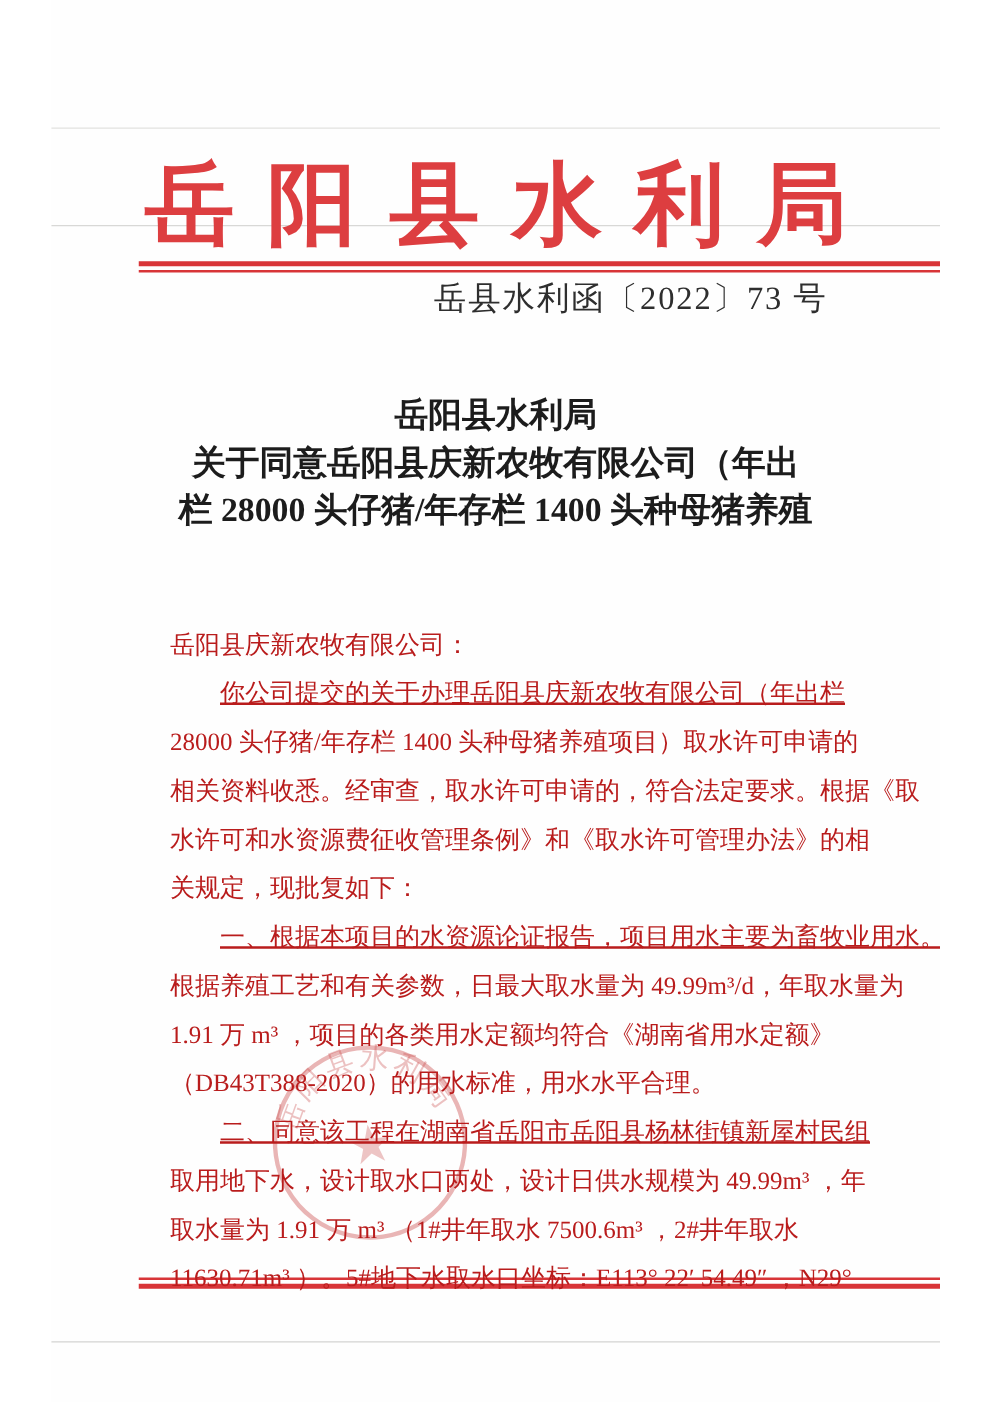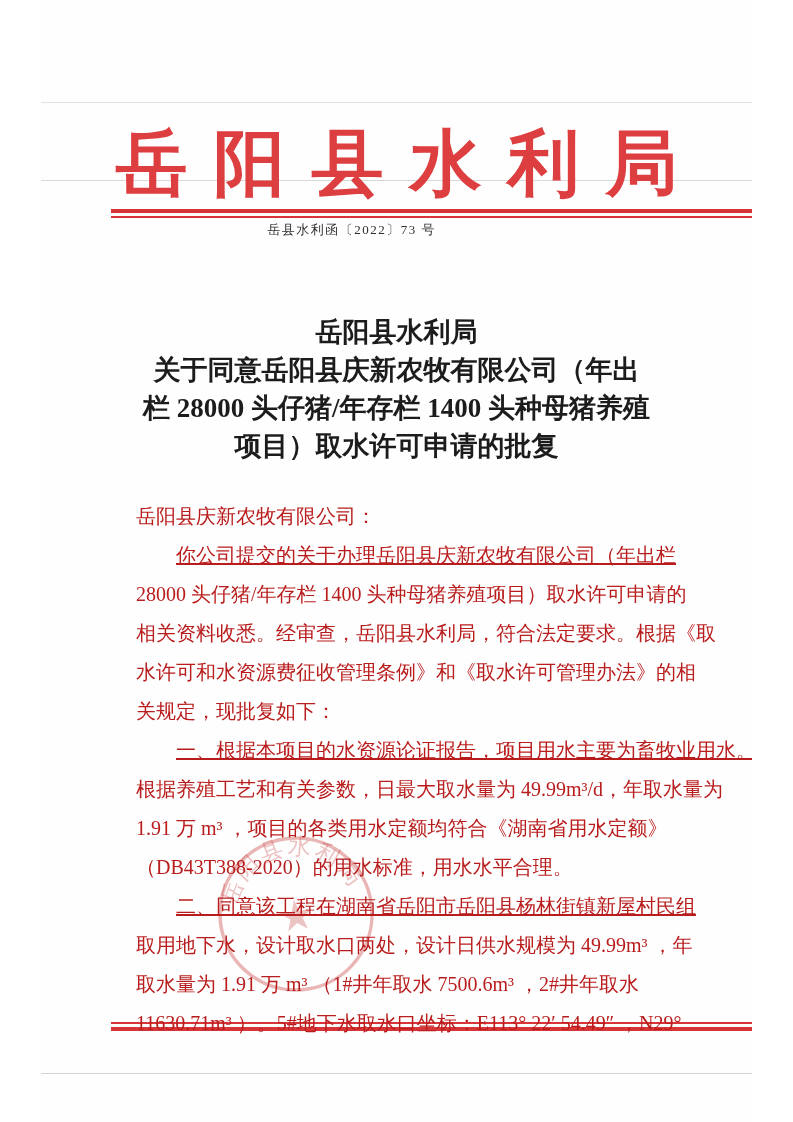--- a/index.html
+++ b/index.html
@@ -33,22 +33,22 @@
 
   .rule { position:absolute; left:70px; width:652px; }
   .rule-top { top:209px; }
   .rule-bottom { top:1022px; }
   .rule .thick { height:4px; background:#d83538; }
   .rule .thin  { height:2px; background:#d83538; }
   .rule-top .gap, .rule-bottom .gap { height:3px; }
 
   .doc-number {
     position:absolute; top:221px; left:0; right:90px;
-    text-align:center;
-    font-size:13px; color:#2e2e2e;
+    text-align:right;
+    font-size:26px; color:#2e2e2e;
     letter-spacing:1.5px;
   }
 
   .doc-title {
     position:absolute; top:313px; left:55px; right:55px;
     text-align:center;
     font-size:27px; font-weight:bold;
     line-height:38px;
     color:#1c1c1c;
     z-index:2;
@@ -87,40 +87,39 @@
     <div class="gap"></div>
     <div class="thin"></div>
   </div>
 
   <div class="doc-number">岳县水利函〔2022〕73 号</div>
 
   <div class="doc-title">
     <div>岳阳县水利局</div>
     <div>关于同意岳阳县庆新农牧有限公司（年出</div>
     <div>栏 28000 头仔猪/年存栏 1400 头种母猪养殖</div>
-    <div>项目）取水许可申请的批复</div>
   </div>
 
   <svg class="seal" viewBox="0 0 166 166" xmlns="http://www.w3.org/2000/svg">
     <defs>
       <path id="sealArc" d="M 23,83 A 60,60 0 1 1 143,83" fill="none"></path>
     </defs>
     <circle cx="83" cy="83" r="76" fill="none" stroke="rgba(200,64,64,0.38)" stroke-width="3.5"></circle>
     <text x="83" y="99" text-anchor="middle" font-size="42" fill="rgba(200,64,64,0.30)">★</text>
     <text font-size="23" fill="rgba(200,64,64,0.32)" letter-spacing="3">
       <textPath href="#sealArc" startOffset="50%" text-anchor="middle">岳阳县水利局</textPath>
     </text>
   </svg>
 
   <div class="body-text">
     <div class="line">岳阳县庆新农牧有限公司：</div>
 
     <div class="line ind">你公司提交的关于办理岳阳县庆新农牧有限公司（年出栏</div>
     <div class="line">28000 头仔猪/年存栏 1400 头种母猪养殖项目）取水许可申请的</div>
-    <div class="line">相关资料收悉。经审查，岳阳县水利局，符合法定要求。根据《取</div>
+    <div class="line">相关资料收悉。经审查，取水许可申请的，符合法定要求。根据《取</div>
     <div class="line">水许可和水资源费征收管理条例》和《取水许可管理办法》的相</div>
     <div class="line">关规定，现批复如下：</div>
 
     <div class="line ind">一、根据本项目的水资源论证报告，项目用水主要为畜牧业用水。</div>
     <div class="line">根据养殖工艺和有关参数，日最大取水量为 49.99m³/d，年取水量为</div>
     <div class="line">1.91 万 m³ ，项目的各类用水定额均符合《湖南省用水定额》</div>
     <div class="line">（DB43T388-2020）的用水标准，用水水平合理。</div>
 
     <div class="line ind">二、同意该工程在湖南省岳阳市岳阳县杨林街镇新屋村民组</div>
     <div class="line">取用地下水，设计取水口两处，设计日供水规模为 49.99m³ ，年</div>

